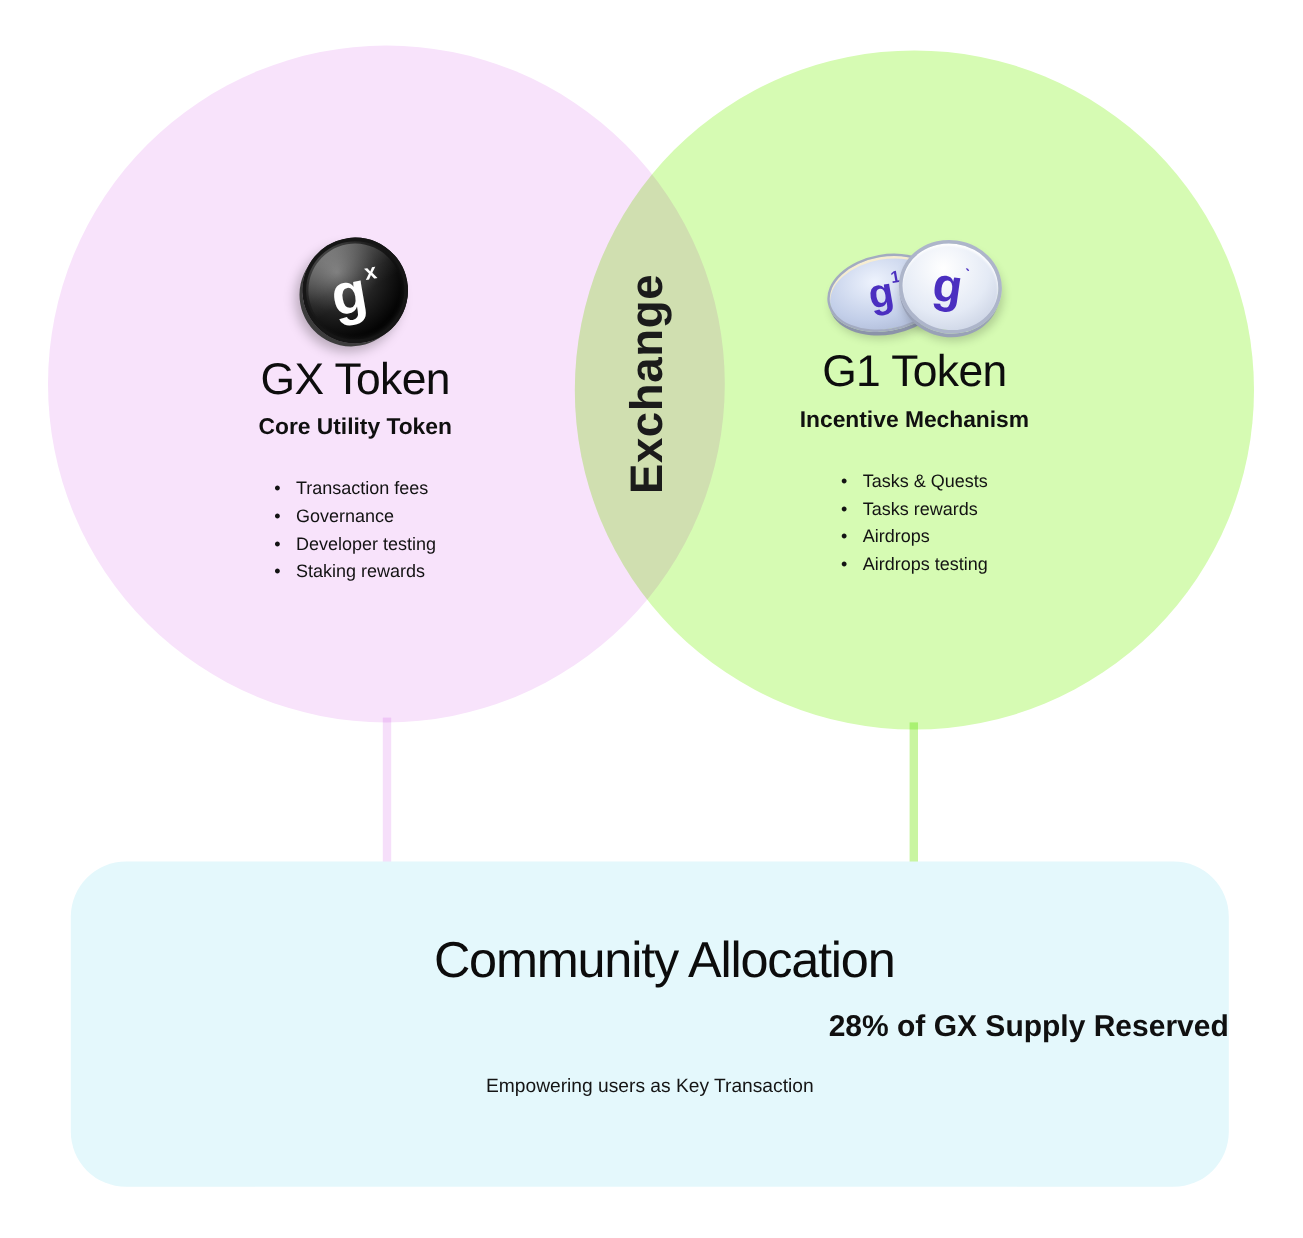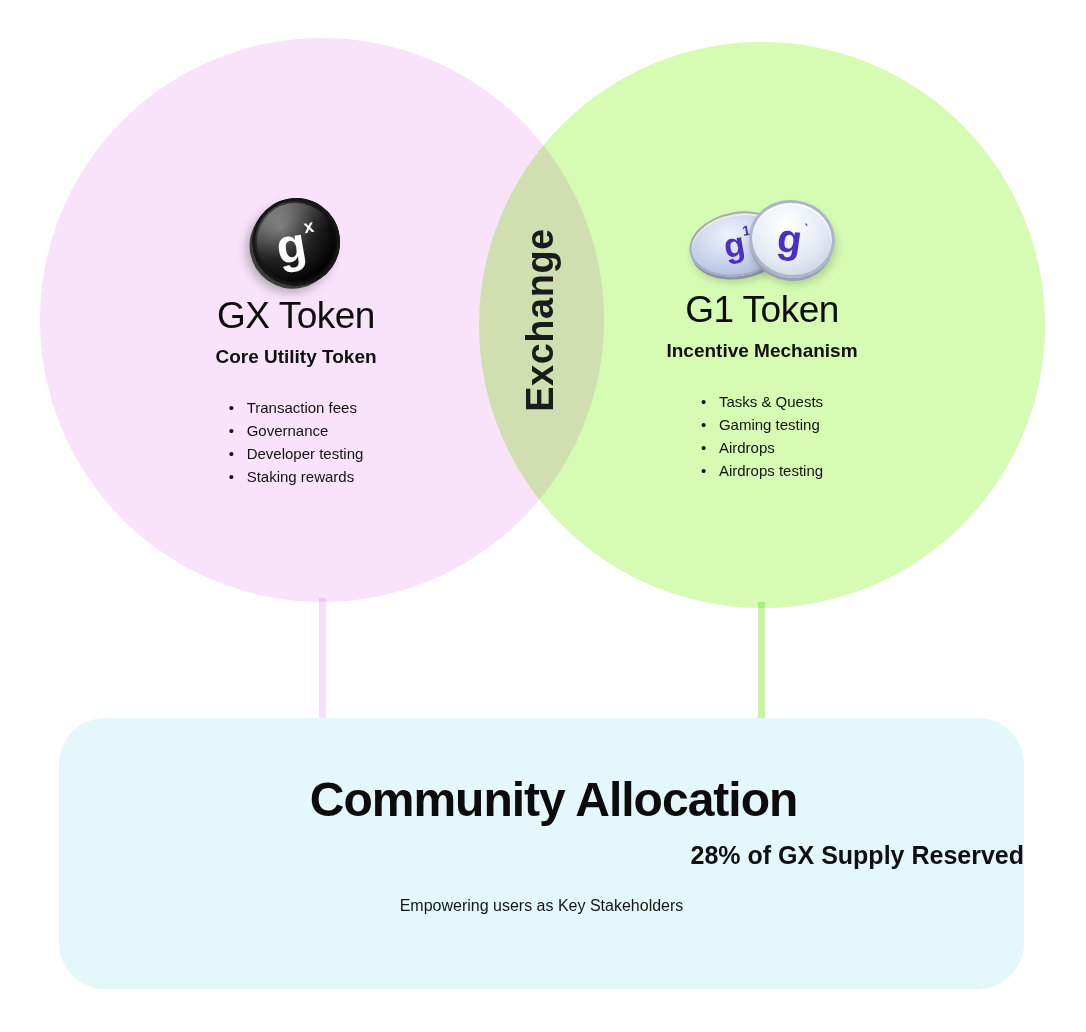--- a/index.html
+++ b/index.html
@@ -82,21 +82,21 @@
   }
   .g1-coin.back .face{font-size:34px;}
   .g1-coin.front .face{font-size:40px;}
   .g1-coin .csup{font-size:14px;font-weight:700;transform:translateY(-12px);}
 
   
   .community-card{
     position:absolute;left:59px;top:718px;width:965px;height:271px;z-index:3;
     background:var(--community-box);border-radius:46px;text-align:center;padding-top:58px;
   }
-  .community-title{font-size:48px;font-weight:700;letter-spacing:-1px;line-height:48px;color:#0c0c0c;padding-left:24px;}
+  .community-title{font-size:42px;font-weight:400;letter-spacing:-1px;line-height:48px;color:#0c0c0c;padding-left:24px;}
   .community-subtitle{font-size:25px;font-weight:700;line-height:30px;margin-top:16px;color:#101010;text-align:right;}
   .community-caption{font-size:16px;font-weight:500;line-height:20px;margin-top:26px;color:#151515;}
 </style>
 </head>
 <body>
 
 <div class="canvas">
 
   <div class="connector pink"></div>
   <div class="connector green"></div>
@@ -135,25 +135,25 @@
         <span class="face">
             <span>g</span>
             <span class="csup">ˋ</span>
           </span>
       </div>
     </div>
     <div class="token-title">G1 Token</div>
     <div class="token-subtitle">Incentive Mechanism</div>
     <ul class="token-list">
       <li>Tasks &amp; Quests</li>
-      <li>Gaming testing</li>
+      <li>Tasks rewards</li>
       <li>Airdrops</li>
       <li>Airdrops testing</li>
     </ul>
   </div>
 
   <div class="community-card">
     <div class="community-title">Community Allocation</div>
     <div class="community-subtitle">28% of GX Supply Reserved</div>
-    <div class="community-caption">Empowering users as Key Stakeholders</div>
+    <div class="community-caption">Empowering users as Key Transaction</div>
   </div>
 
 </div>
 
 </body></html>

